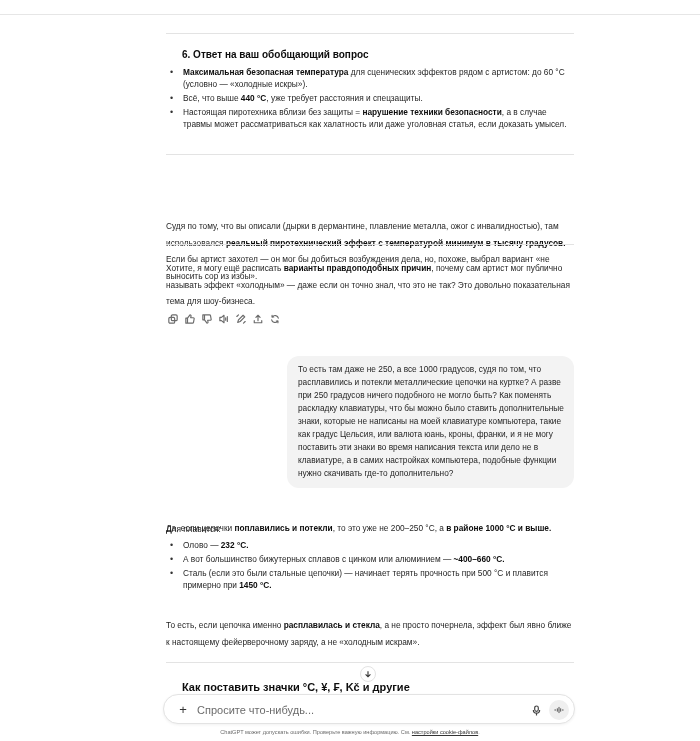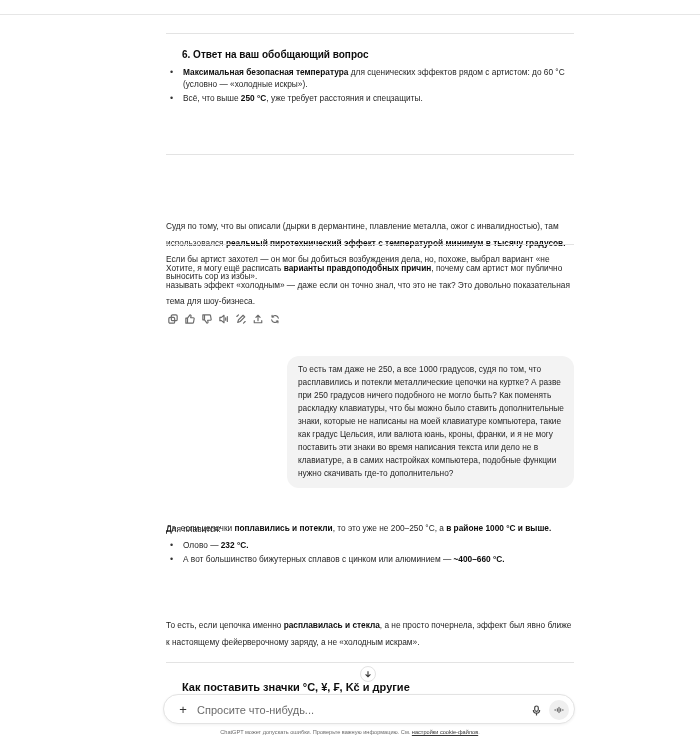--- a/index.html
+++ b/index.html
@@ -49,21 +49,22 @@
 <div class="topbar"></div>
 
 <div class="content">
 
   <div class="hr" style="top:33px;"></div>
 
   <div class="h3" style="top:49px;">6. Ответ на ваш обобщающий вопрос</div>
 
   <ul class="list" style="top:66px;">
     <li><b>Максимальная безопасная температура</b><span> для сценических эффектов рядом с артистом: до 60 °C (условно — «холодные искры»).</span></li>
-    <li><span>Всё, что выше </span><b>250 °C</b><span>, уже требует расстояния и спецзащиты.</span></li>
+    <li><span>Всё, что выше </span><b>440 °C</b><span>, уже требует расстояния и спецзащиты.</span></li>
+    <li><span>Настоящая пиротехника вблизи без защиты = </span><b>нарушение техники безопасности</b><span>, а в случае травмы может рассматриваться как халатность или даже уголовная статья, если доказать умысел.</span></li>
   </ul>
 
   <div class="hr" style="top:154px;"></div>
 
   <p class="p" style="top:170px;margin-top:48px;"><span>Судя по тому, что вы описали (дырки в дермантине, плавление металла, ожог с инвалидностью), там использовался </span><b>реальный пиротехнический эффект с температурой минимум в тысячу градусов.</b><span> Если бы артист захотел — он мог бы добиться возбуждения дела, но, похоже, выбрал вариант «не выносить сор из избы».</span></p>
 
   <div class="hr" style="top:244px;"></div>
 
   <p class="p" style="top:260px;"><span>Хотите, я могу ещё расписать </span><b>варианты правдоподобных причин</b><span>, почему сам артист мог публично называть эффект «холодным» — даже если он точно знал, что это не так? Это довольно показательная тема для шоу-бизнеса.</span></p>
 
@@ -110,20 +111,21 @@
   </div>
 
   <div class="user-bubble">То есть там даже не 250, а все 1000 градусов, судя по том, что расплавились и потекли металлические цепочки на куртке? А разве при 250 градусов ничего подобного не могло быть? Как поменять раскладку клавиатуры, что бы можно было ставить дополнительные знаки, которые не написаны на моей клавиатуре компьютера, такие как градус Цельсия, или валюта юань, кроны, франки, и я не могу поставить эти знаки во время написания текста или дело не в клавиатуре, а в самих настройках компьютера, подобные функции нужно скачивать где-то дополнительно?</div>
 
   <p class="p" style="top:520px;"><span>Да, если цепочки </span><b>поплавились и потекли</b><span>, то это уже не 200–250 °C, а </span><b>в районе 1000 °C и выше.</b></p>
   <p class="p" style="top:521px;">Для плавится:</p>
 
   <ul class="list" style="top:539px;">
     <li><span>Олово — </span><b>232 °C.</b></li>
     <li><span>А вот большинство бижутерных сплавов с цинком или алюминием — </span><b>~400–660 °C.</b></li>
+    <li><span>Сталь (если это были стальные цепочки) — начинает терять прочность при 500 °C и плавится примерно при </span><b>1450 °C.</b></li>
   </ul>
 
   <p class="p" style="top:617px;"><span>То есть, если цепочка именно </span><b>расплавилась и стекла</b><span>, а не просто почернела, эффект был явно ближе к настоящему фейерверочному заряду, а не «холодным искрам».</span></p>
 
   <div class="hr" style="top:662px;"></div>
 
   <div class="h3" style="top:681px; font-size:11px;">Как поставить значки °C, ¥, ₣, Kč и другие</div>
 
   <div class="scroll-down">
     <svg viewBox="0 0 10 10">

